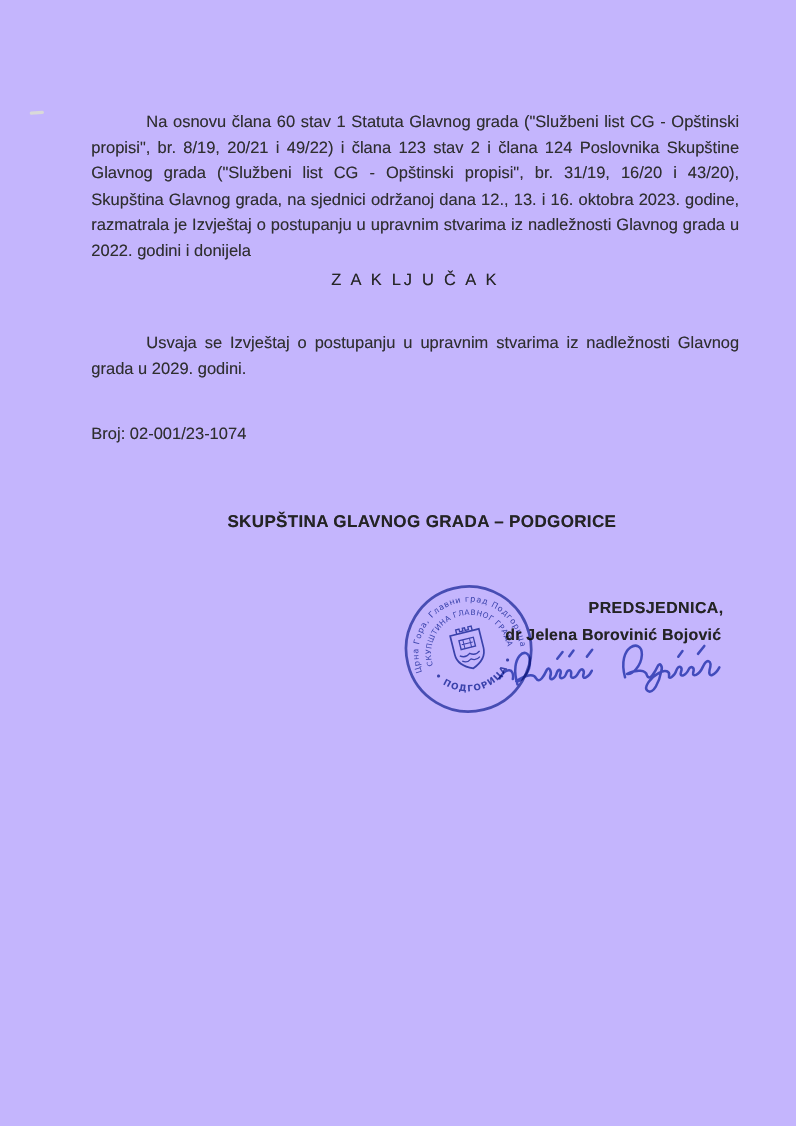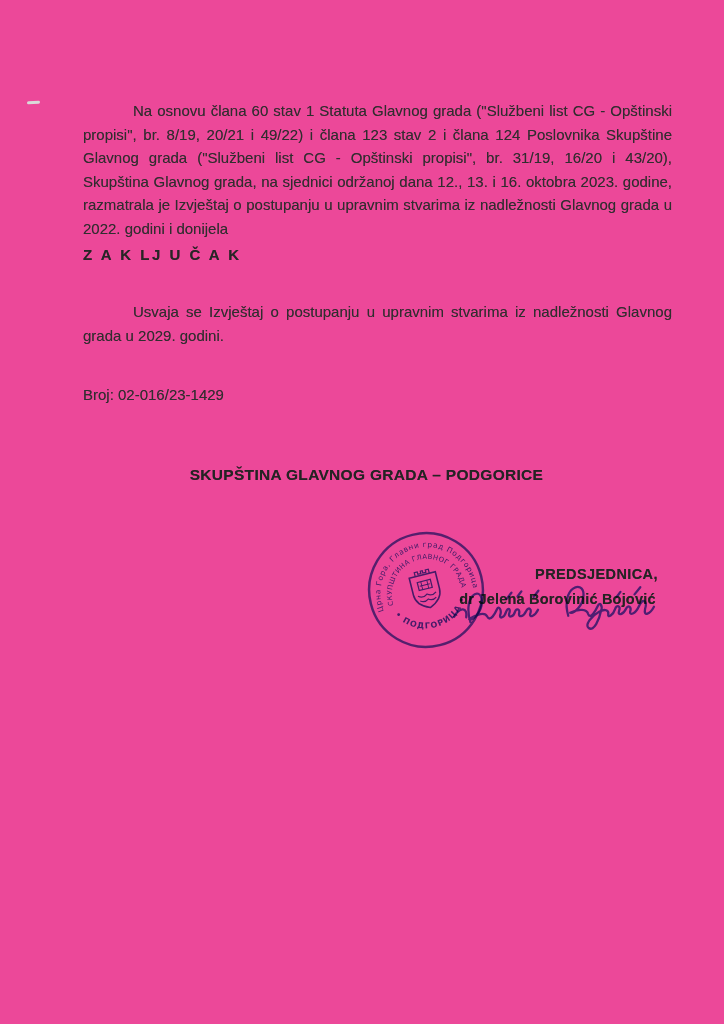--- a/index.html
+++ b/index.html
@@ -1,53 +1,53 @@
 <!DOCTYPE html>
 <html><head>
 <meta charset="utf-8">
 <style>
   html,body{margin:0;padding:0;background:#ffffff;}
   .page{
     position:relative;
     width:724px;height:1024px;
-    background:#ec4899;
+    background:#c4b5fd;
     font-family:"Liberation Sans", sans-serif;
     color:#2f2f2f;
     overflow:hidden;
   }
   .body-text{
     position:absolute;
     left:83px;width:589px;
     font-size:15px;line-height:23.5px;
     text-align:justify;
     color:#2f2f2f;
     text-shadow:0 0 0.4px rgba(0,0,0,0.35);
   }
   .indent{text-indent:50px;}
   .para1{top:84px;}
   .heading-zakljucak{
     position:absolute;left:83px;top:246px;width:589px;
-    text-align:left;font-weight:bold;font-size:15px;
+    text-align:center;font-weight:normal;font-size:15px;
     letter-spacing:2.5px;color:#262626;
     text-shadow:0 0 0.4px rgba(0,0,0,0.4);
   }
   .para2{top:285px;}
   .ref-block{
     position:absolute;left:83px;top:383px;
     font-size:15px;line-height:23.5px;color:#2f2f2f;
     text-shadow:0 0 0.4px rgba(0,0,0,0.35);
   }
   .org-heading{
-    position:absolute;left:72px;top:466px;width:589px;
+    position:absolute;left:89px;top:466px;width:589px;
     text-align:center;font-weight:bold;font-size:15.5px;
     color:#242424;letter-spacing:0.3px;
     text-shadow:0 0 0.5px rgba(0,0,0,0.45);
   }
   .sig-block{
-    position:absolute;left:425px;top:566px;width:265px;
+    position:absolute;left:425px;top:545px;width:265px;
     text-align:center;color:#242424;
   }
   .sig-title{
     font-weight:bold;font-size:14.5px;letter-spacing:0.4px;
     text-shadow:0 0 0.5px rgba(0,0,0,0.45);
     margin-left:78px;
   }
   .sig-name{
     font-weight:bold;font-size:14.5px;margin-top:9px;
     letter-spacing:0.2px;
@@ -81,21 +81,21 @@
 
   <div class="speck"></div>
 
   <p class="body-text para1 indent">Na osnovu člana 60 stav 1 Statuta Glavnog grada ("Službeni list CG - Opštinski propisi", br. 8/19, 20/21 i 49/22) i člana 123 stav 2 i člana 124 Poslovnika Skupštine Glavnog grada ("Službeni list CG - Opštinski propisi", br. 31/19, 16/20 i 43/20), Skupština Glavnog grada, na sjednici održanoj dana 12., 13. i 16. oktobra 2023. godine, razmatrala je Izvještaj o postupanju u upravnim stvarima iz nadležnosti Glavnog grada u 2022. godini i donijela</p>
 
   <div class="heading-zakljucak">Z A K LJ U Č A K</div>
 
   <p class="body-text para2 indent">Usvaja se Izvještaj o postupanju u upravnim stvarima iz nadležnosti Glavnog grada u 2029. godini.</p>
 
   <div class="ref-block">
-    <div>Broj: 02-016/23-1429</div>
+    <div>Broj: 02-001/23-1074</div>
   </div>
 
   <div class="org-heading">SKUPŠTINA GLAVNOG GRADA – PODGORICE</div>
 
   <div class="sig-block">
     <div class="sig-title">PREDSJEDNICA,</div>
     <div class="sig-name">dr Jelena Borovinić Bojović</div>
   </div>
 
   <svg class="stamp" viewBox="0 0 120 120">

